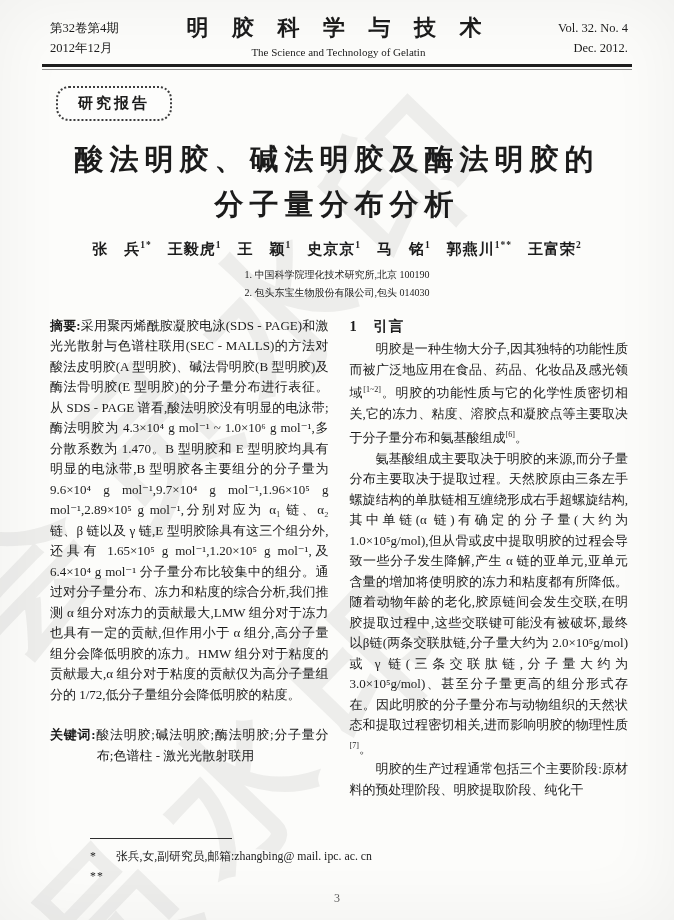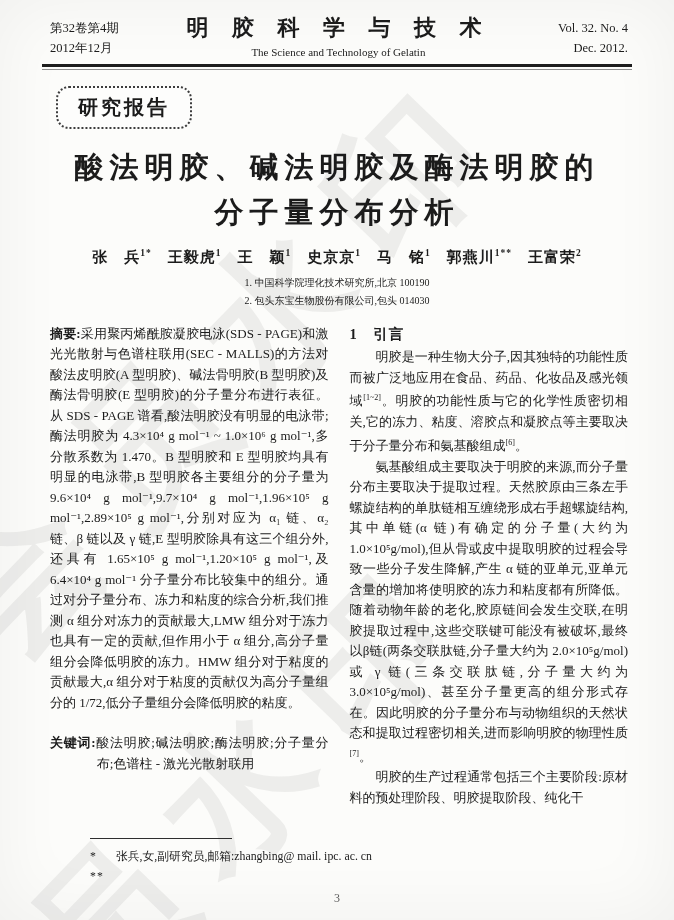--- a/index.html
+++ b/index.html
@@ -29,21 +29,21 @@
   .hdr-center { text-align:center; }
   .journal-cn { font-size:22px; font-weight:700; letter-spacing:9px; }
   .journal-en { font-size:11px; margin-top:3px; }
   .header-rule { margin:3px 42px 0 42px; position:relative; z-index:1; }
   .header-rule .thick { height:3px; background:#1d1d1d; }
   .header-rule .thin  { height:1px; background:#8f8f8f; margin-top:2px; }
   
   .badge-wrap { position:relative; z-index:1; margin:16px 0 0 56px; }
   .badge {
     display:inline-block; border:2px dotted #3c3c3c; border-radius:13px;
-    padding:6px 20px; font-size:20px; font-weight:700; letter-spacing:3px;
+    padding:6px 20px; font-size:15px; font-weight:700; letter-spacing:3px;
     background:rgba(255,255,255,0.4);
   }
   
   .article-title {
     position:relative; z-index:1; text-align:center;
     font-size:29px; font-weight:700; letter-spacing:6px;
     margin:16px 0 0; line-height:1.55;
   }
   .authors-line {
     position:relative; z-index:1; text-align:center;

